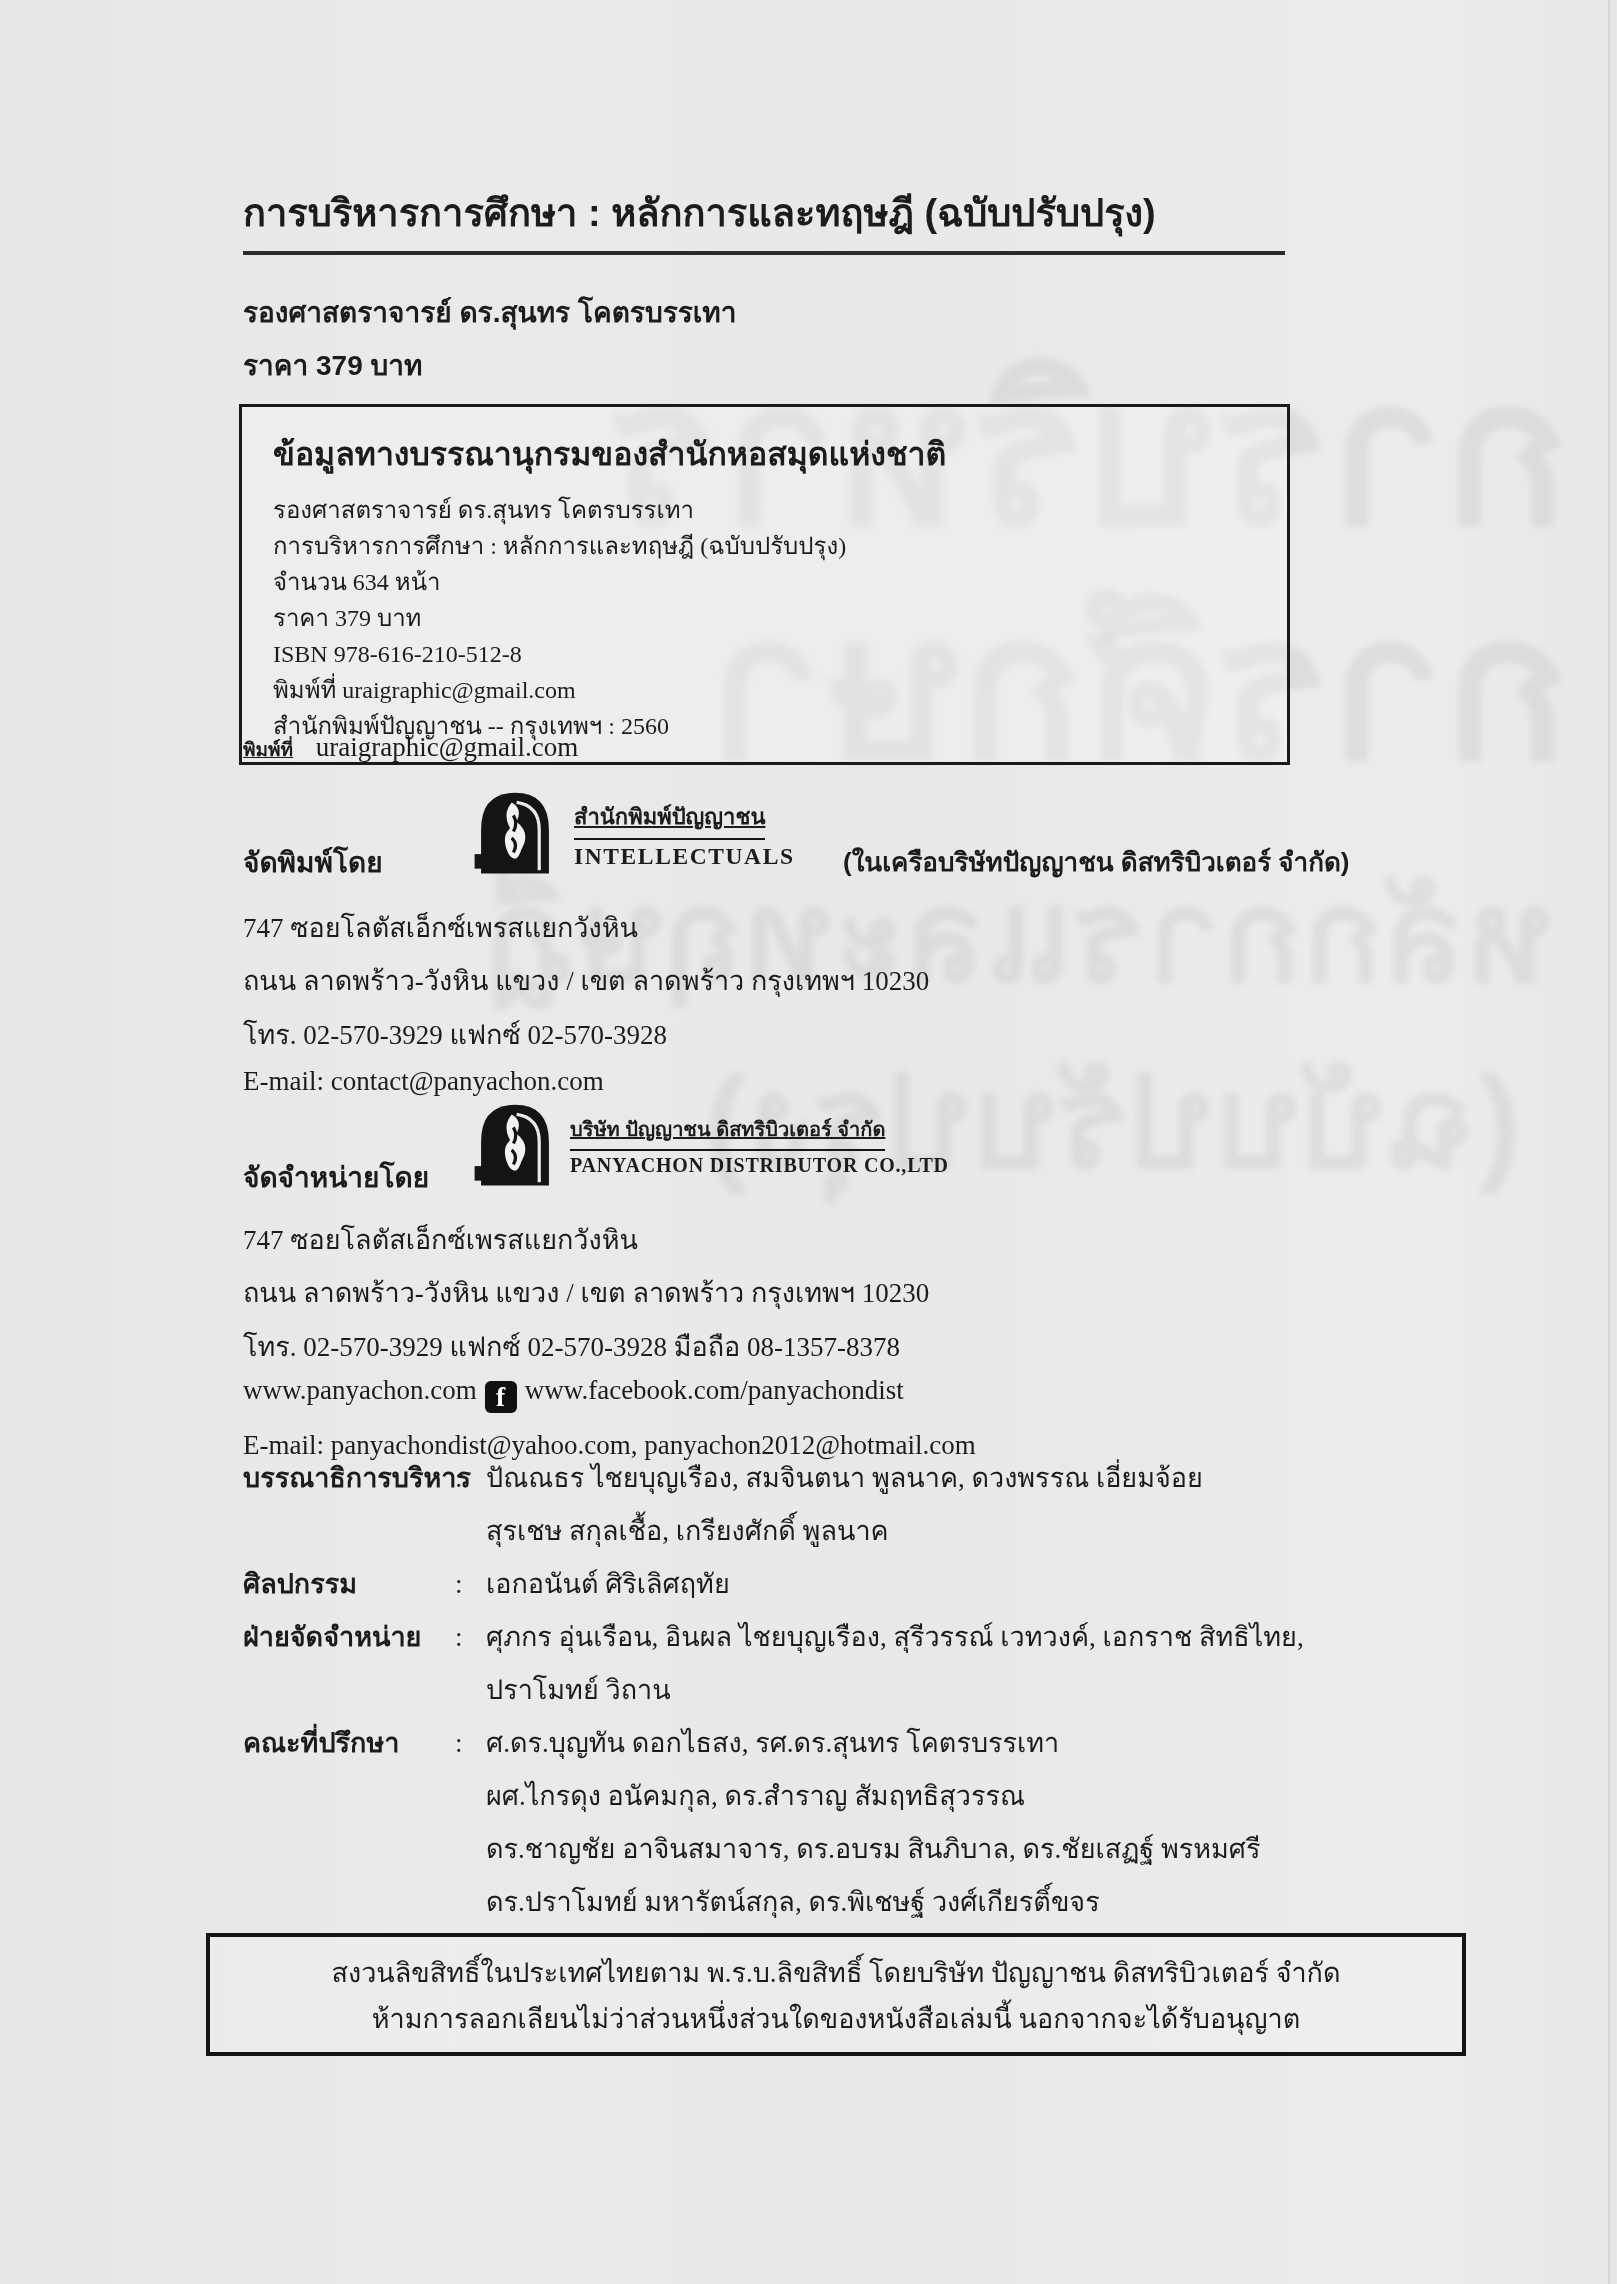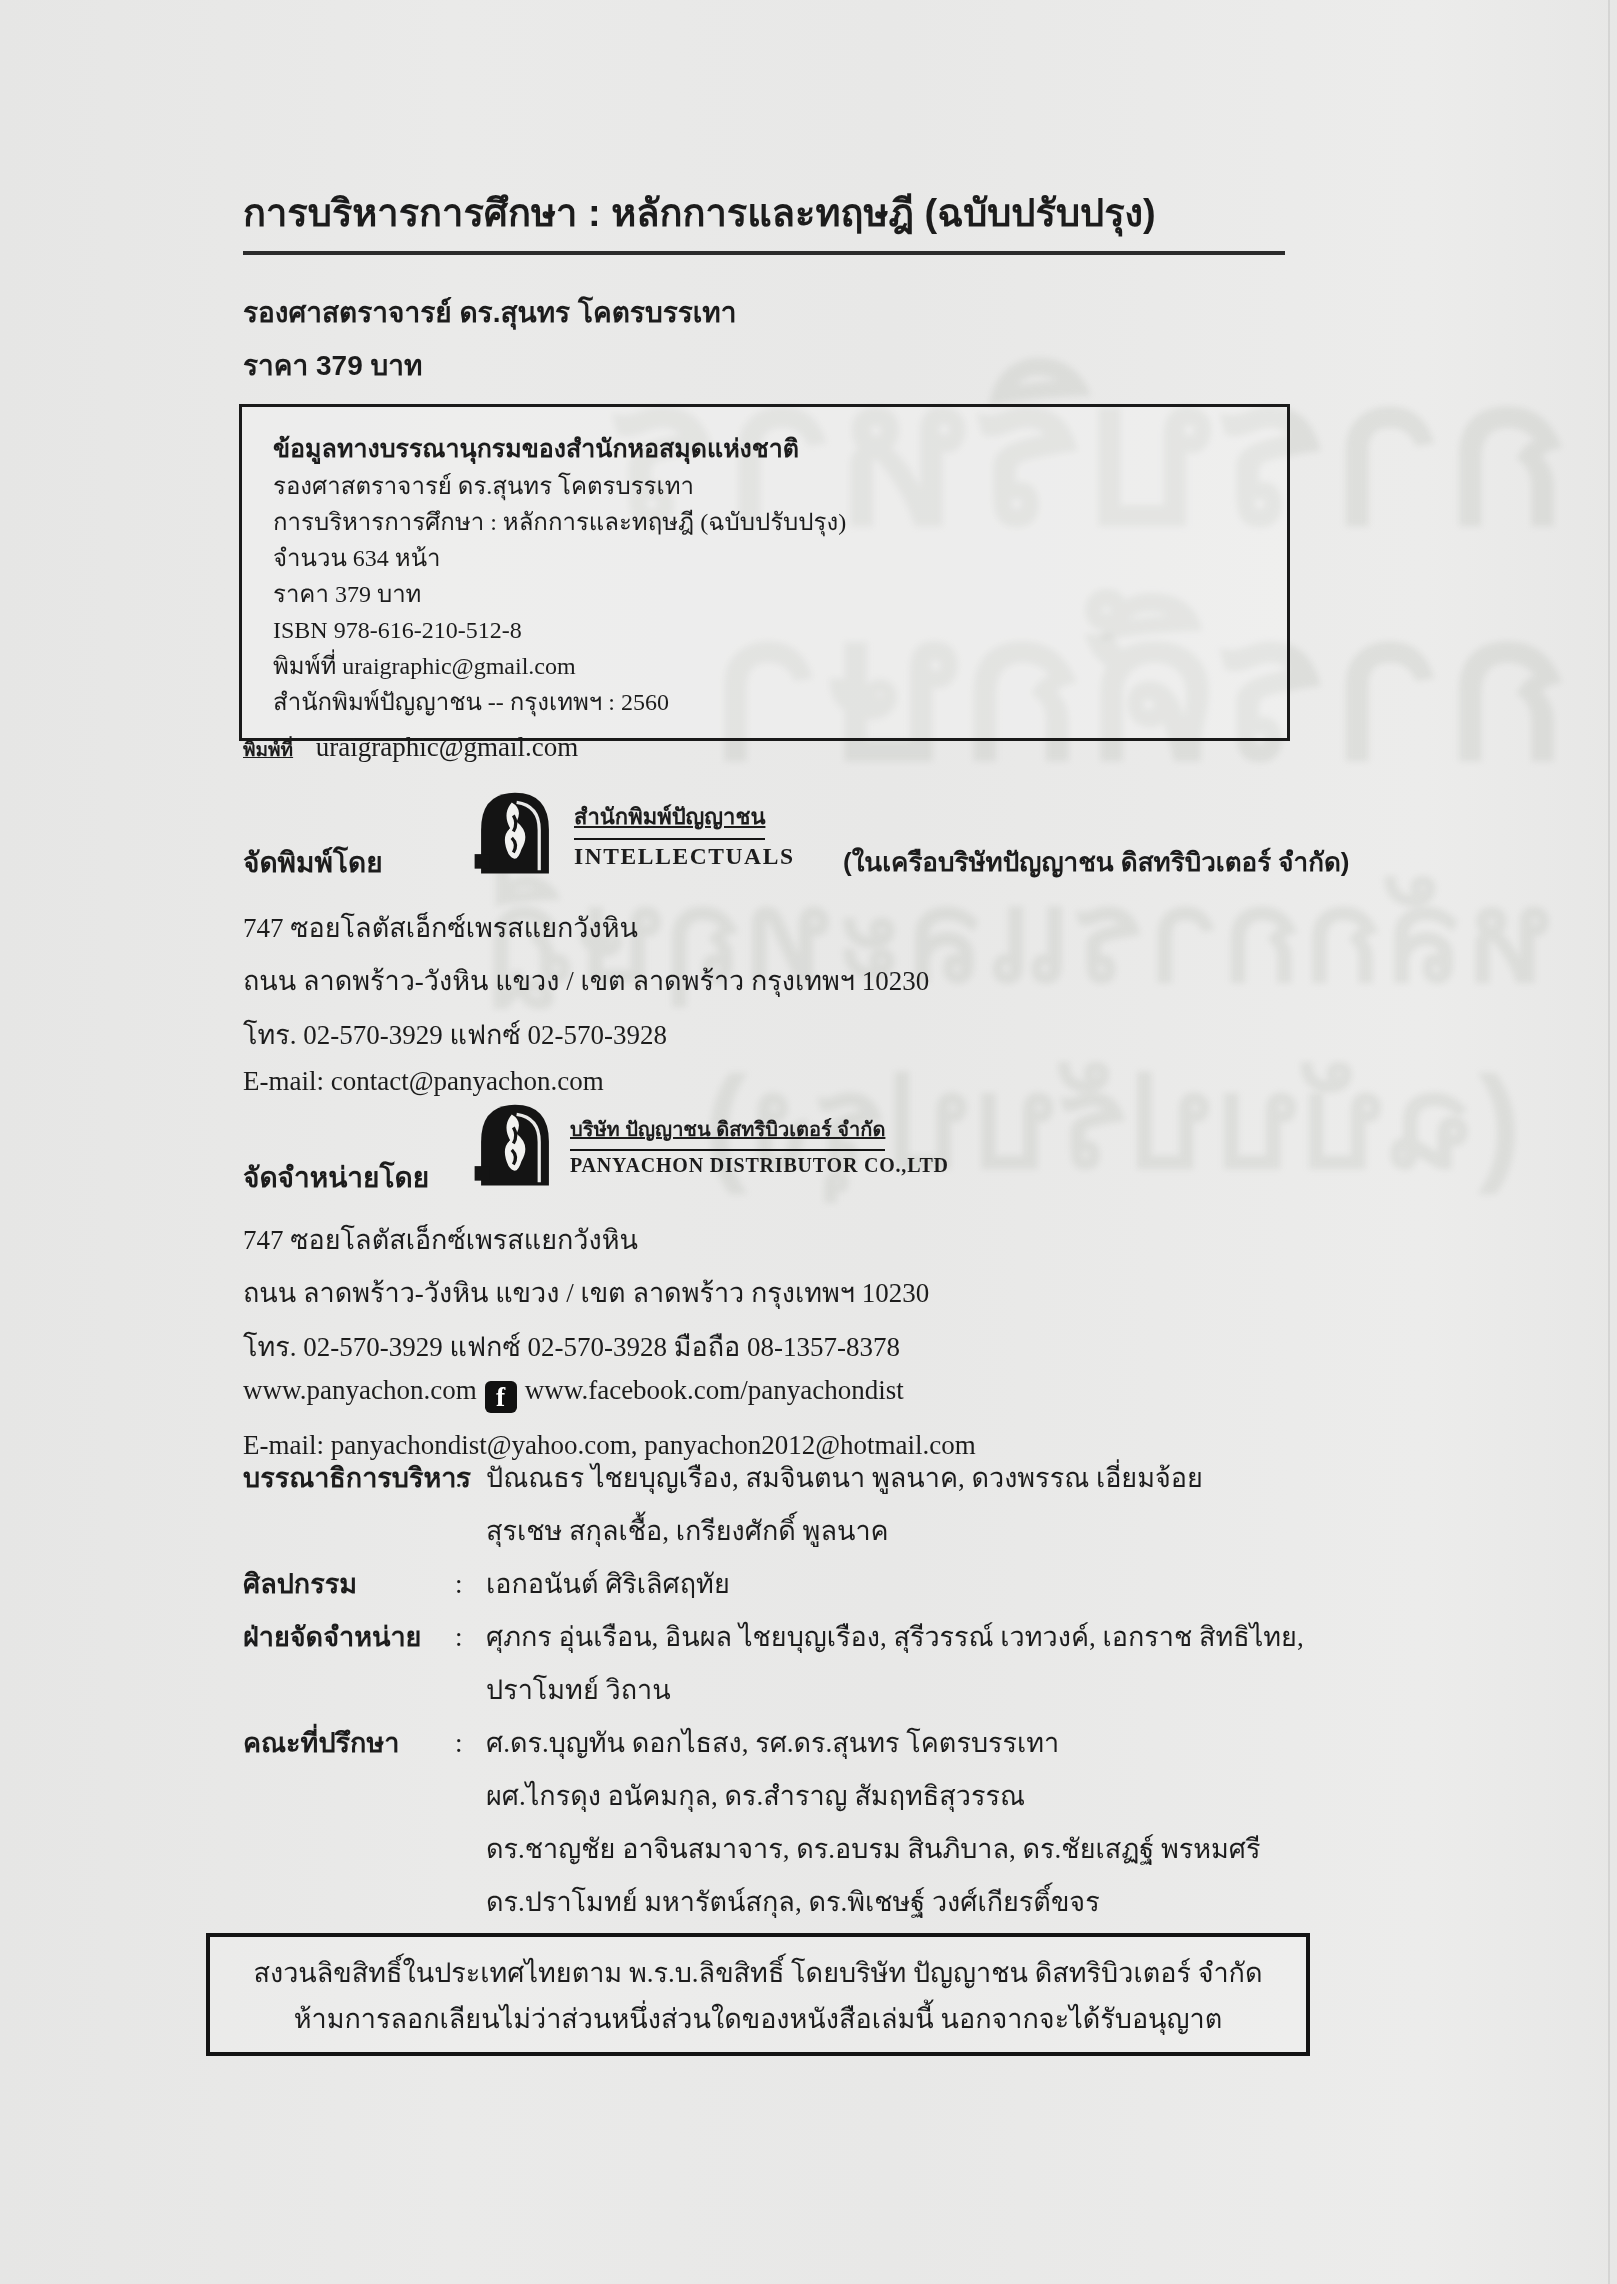--- a/index.html
+++ b/index.html
@@ -32,21 +32,21 @@
   .title{font-size:38px;font-weight:bold;letter-spacing:0px;white-space:nowrap;}
   .rule{height:4px;background:#2b2b2b;}
   .h-bold{font-size:28px;font-weight:bold;white-space:nowrap;}
   .serif{font-family:"Liberation Serif",serif;font-size:27px;white-space:nowrap;}
   .cipbox{
     border:3.2px solid #1a1a1a;
     width:1051px;box-sizing:border-box;
     padding:21px 31px 18px 31px;
     background:rgba(252,252,251,0.25);
   }
-  .cip-header{font-size:25px;font-weight:bold;white-space:nowrap;}
+  .cip-header{font-size:32px;font-weight:bold;margin-bottom:13px;white-space:nowrap;}
   .cip-line{font-family:"Liberation Serif",serif;font-size:24px;line-height:36px;white-space:nowrap;}
   .logo-svg{display:block;}
   .logo-text .lt-thai{font-size:22px;font-weight:bold;border-bottom:2.4px solid #151515;padding-bottom:4px;display:inline-block;white-space:nowrap;text-decoration:underline;}
   .logo-text .lt-eng{font-family:"Liberation Serif",serif;font-size:23.5px;font-weight:bold;letter-spacing:1.6px;margin-top:3px;white-space:nowrap;}
   .logo-text.small .lt-thai{font-size:20px;}
   .logo-text.small .lt-eng{font-size:20px;letter-spacing:0.8px;}
   .affil{font-size:26px;font-weight:bold;white-space:nowrap;}
   
   .fb{
     display:inline-block;width:32px;height:32px;background:#111;border-radius:5.7px;
@@ -54,21 +54,21 @@
     text-align:center;line-height:32px;vertical-align:-6.5px;margin:0 8px;
   }
   
   #credits{left:243px;top:1452px;width:1197px;}
   .crow{display:grid;grid-template-columns:212px 31px 1fr;}
   .clabel{font-size:27px;font-weight:bold;line-height:53px;white-space:nowrap;}
   .ccolon{font-size:27px;line-height:53px;font-family:"Liberation Serif",serif;}
   .cval{font-family:"Liberation Serif",serif;font-size:27px;line-height:53px;white-space:nowrap;}
   
   .copybox{
-    left:206px;top:1933px;width:1104px;height:123px;box-sizing:border-box;
+    left:206px;top:1933px;width:1260px;height:123px;box-sizing:border-box;
     border:4px solid #141414;text-align:center;
     padding-top:13px;
     background:rgba(252,252,251,0.2);
   }
   .copyline{font-family:"Liberation Serif",serif;font-size:27px;line-height:46px;white-space:nowrap;}
 </style>
 </head>
 <body>
 
 <div id="page">

